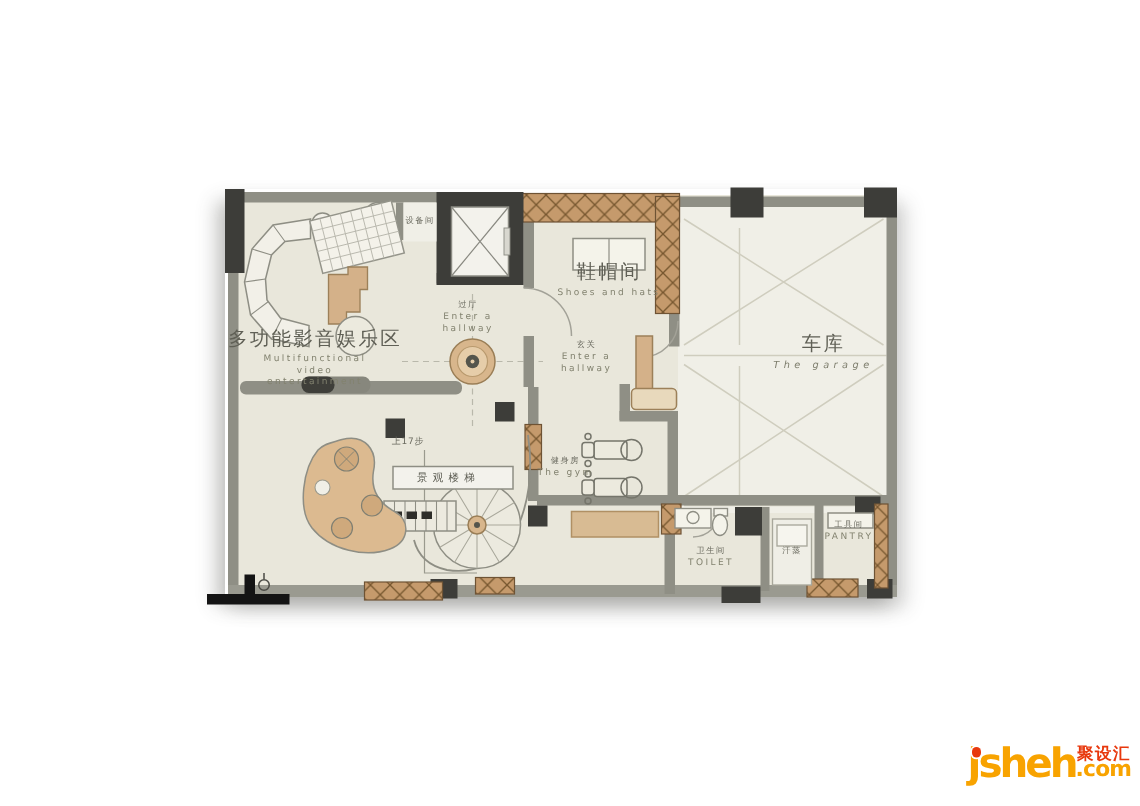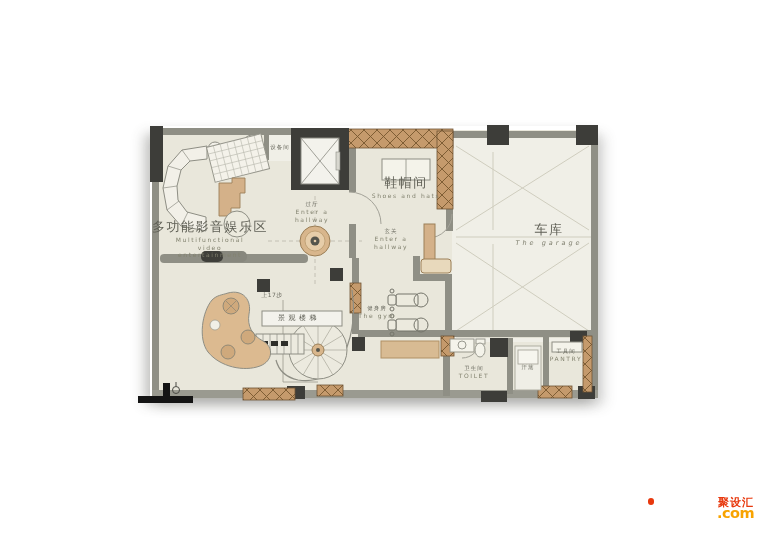--- a/index.html
+++ b/index.html
@@ -297,18 +297,19 @@
   <div class="lbl" style="left:528px;top:368px;">
     <span class="cn-sm">汗蒸</span>
   </div>
 
   <div class="lbl" style="left:566px;top:355px;">
     <span class="cn-sm">工具间</span>
     <span class="en">PANTRY</span>
   </div>
 
   <div class="logo">
+    <span class="brand">jsheh</span>
     <span class="jdot"></span>
     <span class="cnname">聚设汇</span>
     <span class="tld">.com</span>
   </div>
 
 </div>
 
 </body></html>

